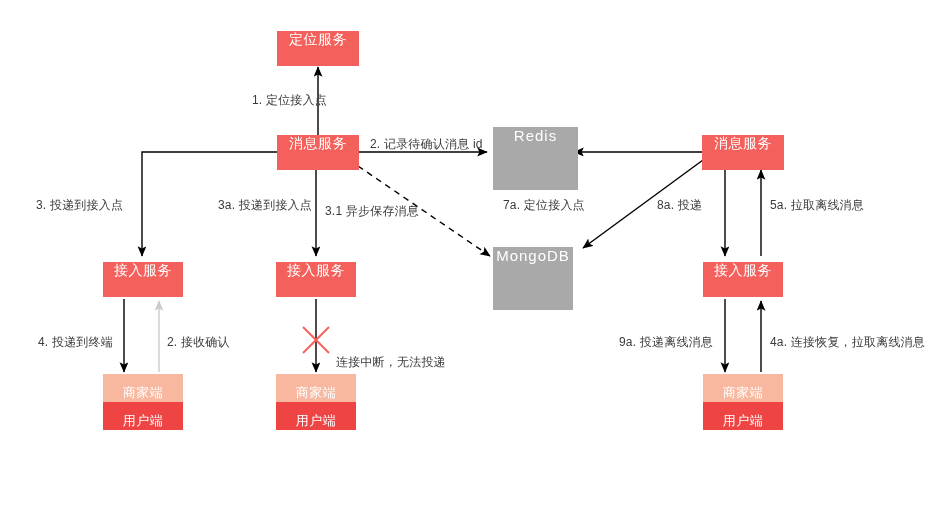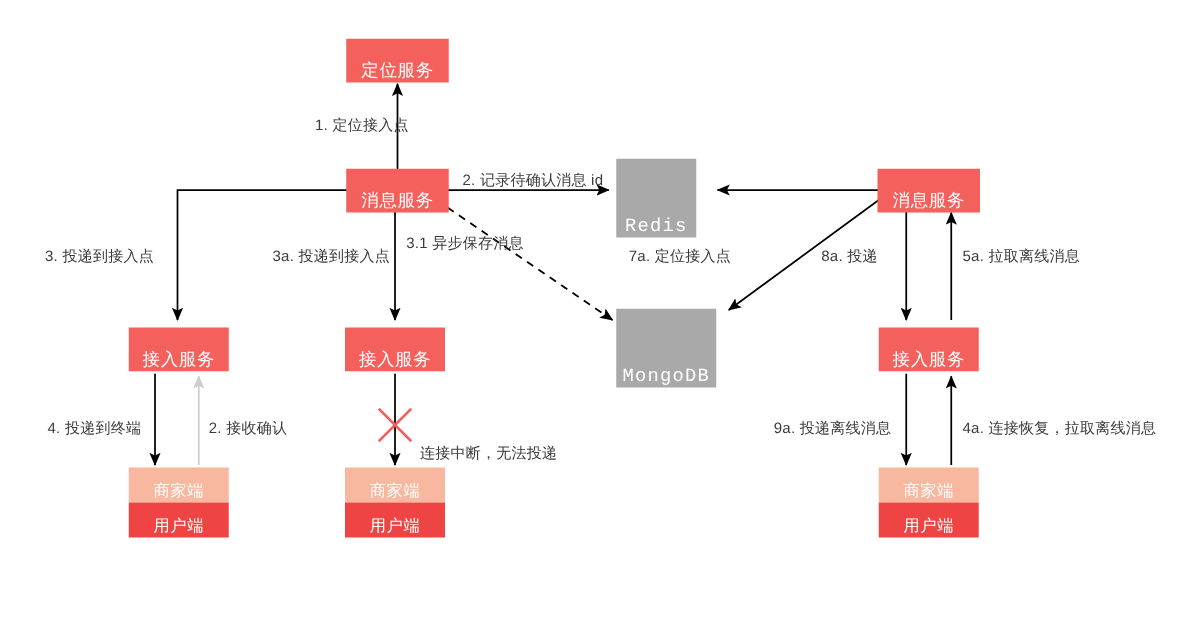--- a/index.html
+++ b/index.html
@@ -21,28 +21,27 @@
     position: absolute;
     left: 0;
     top: 0;
     width: 950px;
     height: 506px;
   }
   .node {
     position: absolute;
     box-sizing: border-box;
     display: flex;
-    align-items: flex-end;
+    align-items: flex-start;
     justify-content: center;
     font-size: 14px;
     letter-spacing: 0.5px;
     color: #ffffff;
     white-space: nowrap;
     z-index: 3;
-    font-family: Liberation Mono, monospace;
   }
   .node-red   { background: #f4605c; }
   .node-gray  { background: #a9a9a9; font-size: 15px; letter-spacing: 1px; }
   .client-box {
     position: absolute;
     width: 80px;
     height: 56px;
     z-index: 3;
     display: flex;
     flex-direction: column;
@@ -119,21 +118,21 @@
   </div>
 
   <div class="node node-red" style="left:277px; top:135px; width:82px; height:35px;">
     <span>消息服务</span>
   </div>
 
   <div class="node node-red" style="left:702px; top:135px; width:82px; height:35px;">
     <span>消息服务</span>
   </div>
 
-  <div class="node node-gray" style="left:493px; top:127px; width:64px; height:63px;">
+  <div class="node node-gray" style="left:493px; top:127px; width:85px; height:63px;">
     <span>Redis</span>
   </div>
 
   <div class="node node-gray" style="left:493px; top:247px; width:80px; height:63px;">
     <span>MongoDB</span>
   </div>
 
   <div class="node node-red" style="left:103px; top:262px; width:80px; height:35px;">
     <span>接入服务</span>
   </div>
@@ -174,21 +173,21 @@
   </div>
 
   <div class="edge-label" style="left:252px; top:92px;">1. 定位接入点</div>
 
   <div class="edge-label" style="left:370px; top:136px;">2. 记录待确认消息 id</div>
 
   <div class="edge-label" style="left:36px; top:197px;">3. 投递到接入点</div>
 
   <div class="edge-label" style="left:218px; top:197px;">3a. 投递到接入点</div>
 
-  <div class="edge-label" style="left:325px; top:186px;">3.1 异步保存消息</div>
+  <div class="edge-label" style="left:325px; top:203px;">3.1 异步保存消息</div>
 
   <div class="edge-label" style="left:38px; top:334px;">4. 投递到终端</div>
 
   <div class="edge-label" style="left:167px; top:334px;">2. 接收确认</div>
 
   <div class="edge-label" style="left:336px; top:354px;">连接中断，无法投递</div>
 
 
   <div class="edge-label" style="left:503px; top:197px;">7a. 定位接入点</div>
 

